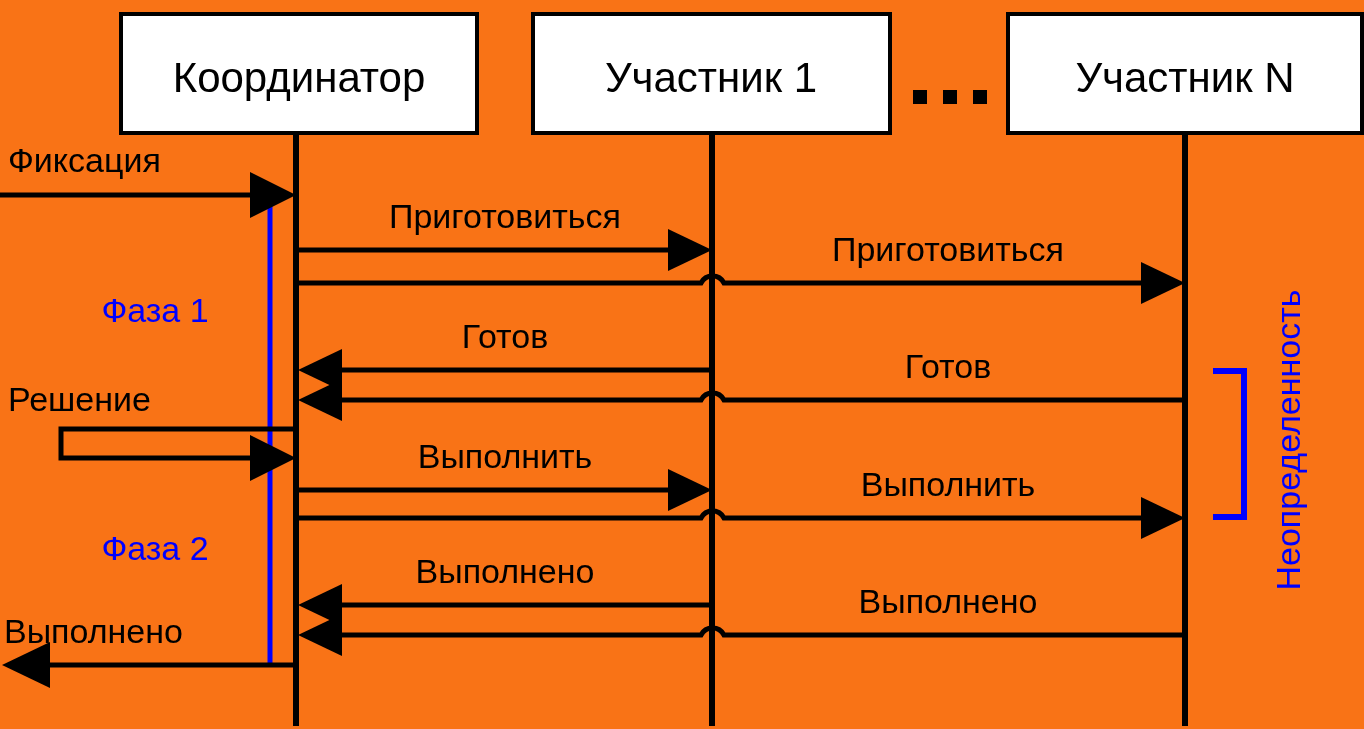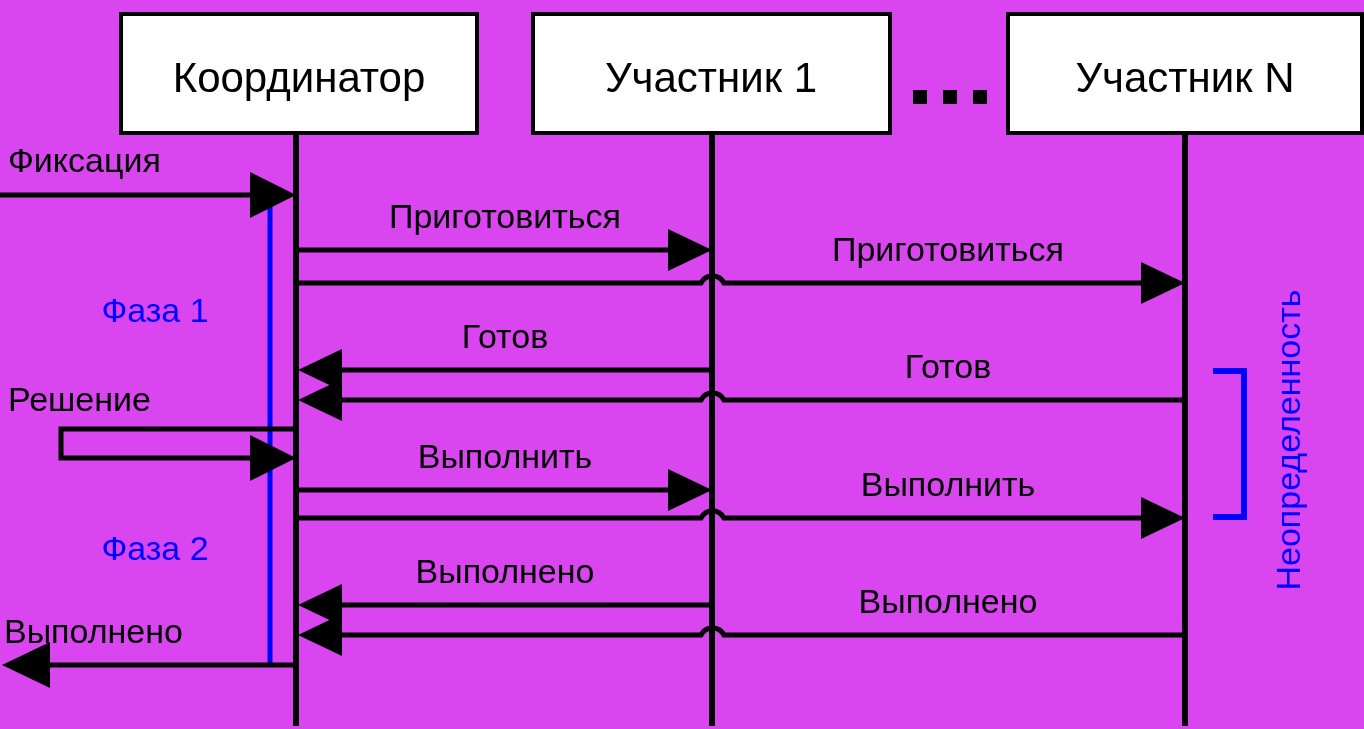--- a/index.html
+++ b/index.html
@@ -7,21 +7,21 @@
     padding: 0;
     background: #ffffff;
   }
   body {
     font-family: "Liberation Sans", sans-serif;
   }
   #diagram-root {
     position: relative;
     width: 1364px;
     height: 729px;
-    background: #d946ef;
+    background: #f97316;
     overflow: hidden;
   }
   svg.diagram {
     display: block;
     width: 1364px;
     height: 729px;
   }
   .lifeline-box {
     fill: #ffffff;
     stroke: #000000;

